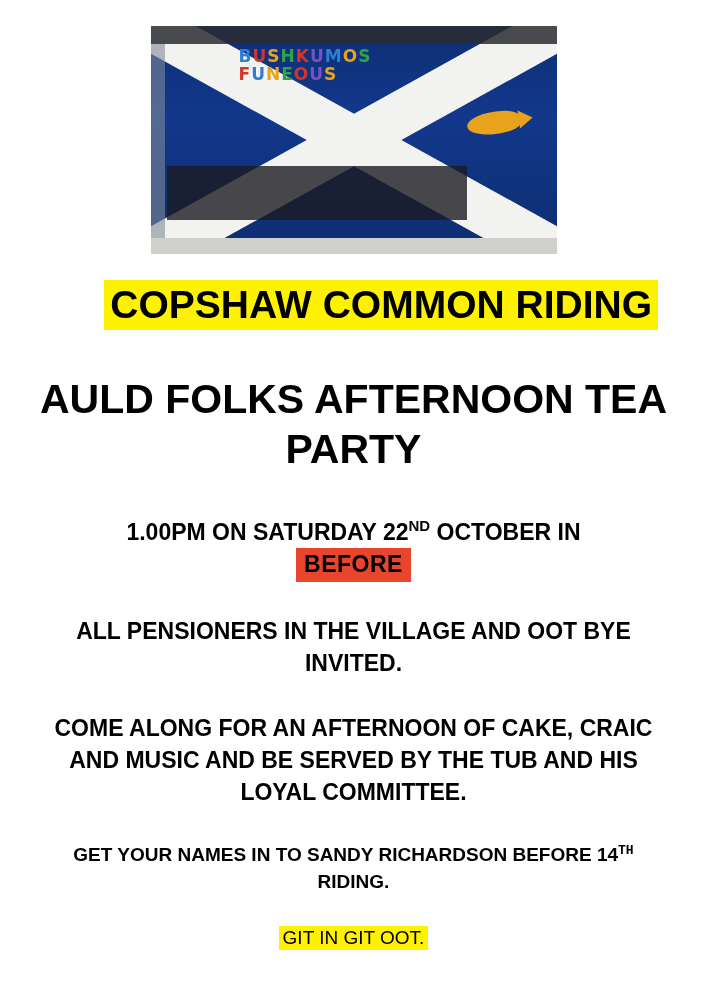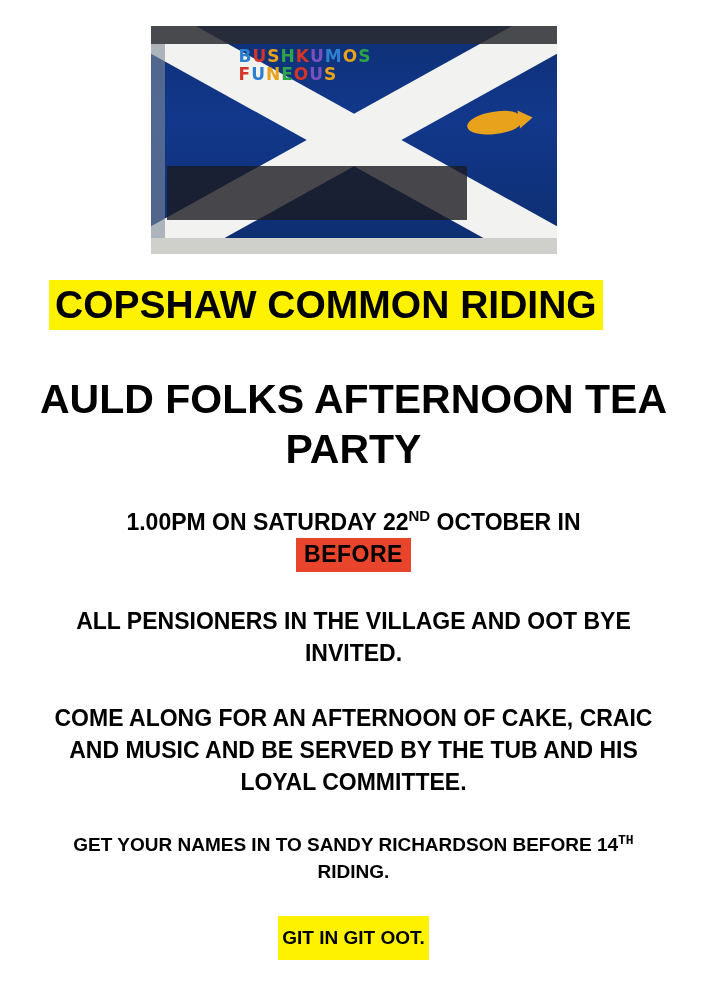--- a/index.html
+++ b/index.html
@@ -110,21 +110,21 @@
     top: 2px;
     border-top: 9px solid transparent;
     border-bottom: 9px solid transparent;
     border-left: 14px solid #e8a21c;
   }
 
   
   .title-band {
     margin: 26px auto 16px auto;
     width: 609px;
-    text-align: left;
+    text-align: right;
   }
   .title-band .hl {
     background: #fff200;
     font-size: 39px;
     font-weight: bold;
     letter-spacing: 0px;
     padding: 2px 6px;
     display: inline-block;
     line-height: 1.18;
   }
@@ -132,21 +132,21 @@
   .headline {
     margin: 44px auto 16px auto;
     width: 640px;
     text-align: center;
     font-size: 41px;
     font-weight: bold;
     line-height: 1.22;
   }
 
   .when {
-    margin: 32px auto 0 auto;
+    margin: 42px auto 0 auto;
     width: 640px;
     text-align: center;
     font-size: 23px;
     font-weight: bold;
     line-height: 1.35;
   }
   .when sup { font-size: 15px; }
   .venue-hl {
     background: #e8452c;
     padding: 1px 8px 2px 8px;
@@ -177,22 +177,22 @@
   .names sup { font-size: 13px; font-family: Liberation Mono, monospace; }
 
   .footer {
     margin: 30px auto 0 auto;
     width: 640px;
     text-align: center;
   }
   .footer .hl {
     background: #fff200;
     font-size: 19px;
-    font-weight: bold;
-    padding: 11px 4px;
+    font-weight: normal;
+    padding: 1px 4px;
     display: inline-block;
   }
 </style>
 </head>
 <body>
 
 <div class="poster">
 
   <div class="photo-wrap">
     <div class="flag">

